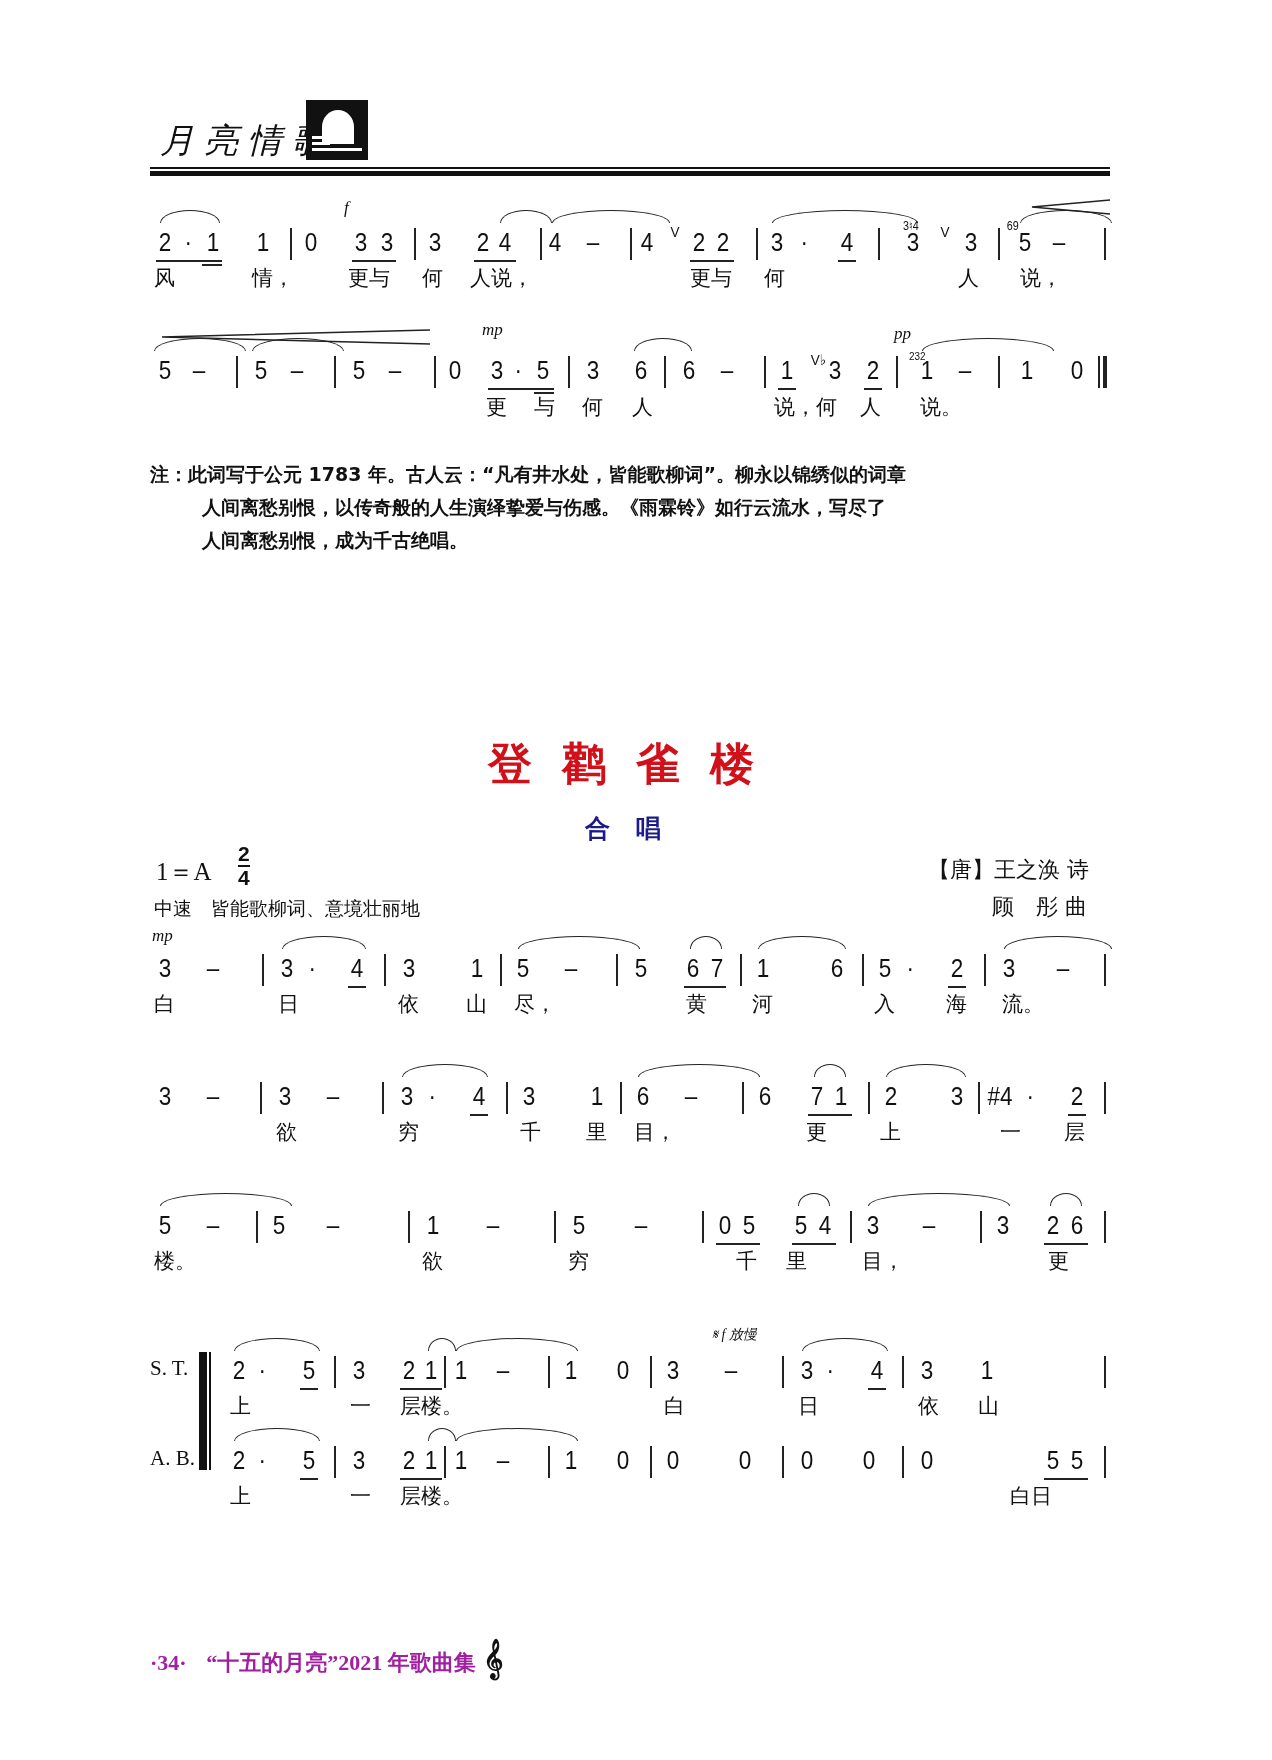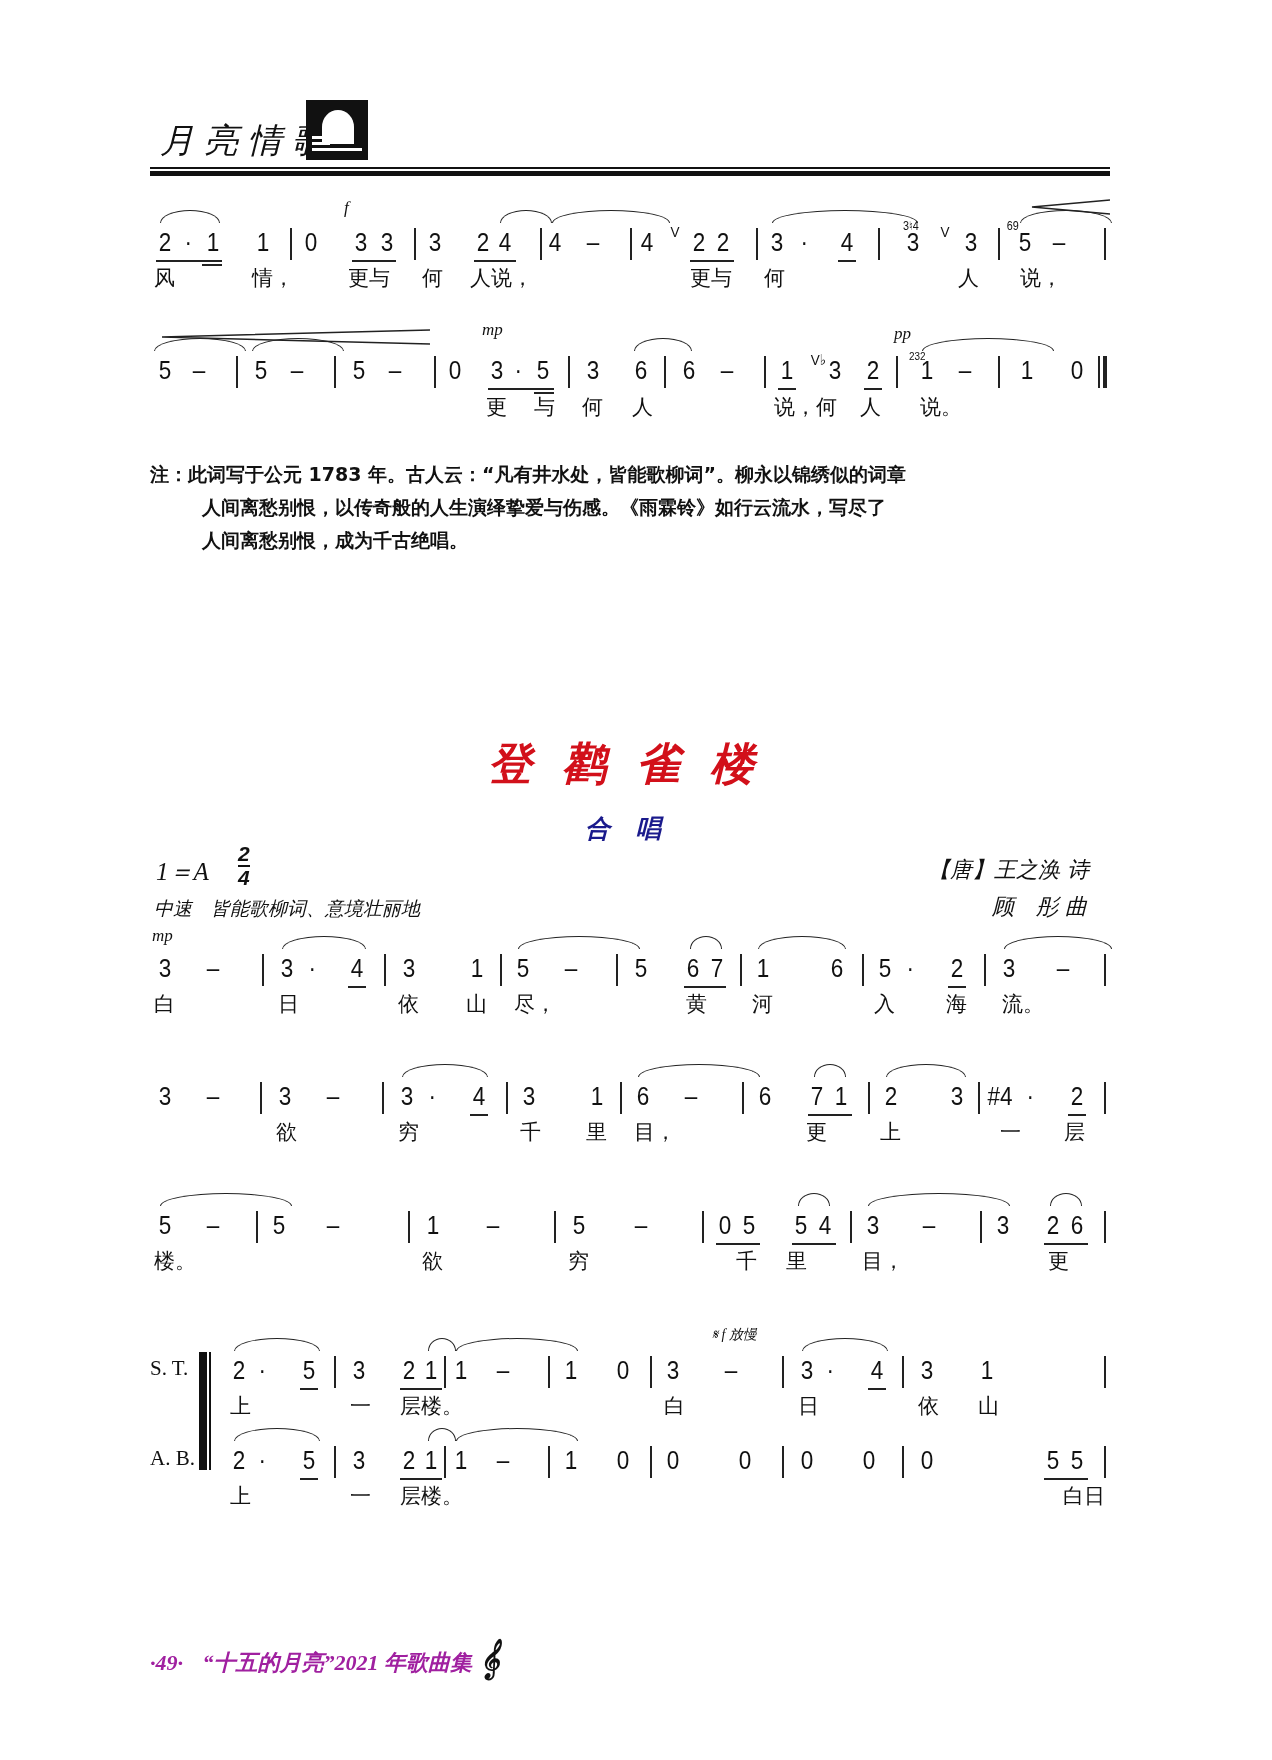--- a/index.html
+++ b/index.html
@@ -1,17 +1,17 @@
 <!DOCTYPE html>
 <html><head>
 <meta charset="utf-8">
 <style>
   html,body{margin:0;padding:0;background:#fff;}
   body{width:1272px;height:1760px;position:relative;overflow:hidden;font-family:"DejaVu Sans","Liberation Sans",sans-serif;color:#111;}
-  .abs{position:absolute;font-style:italic;}
+  .abs{position:absolute;}
   .logo-text{left:160px;top:118px;font-family:"DejaVu Serif",serif;font-style:italic;font-size:34px;letter-spacing:10px;color:#111;}
   .logo-box{left:306px;top:100px;width:62px;height:60px;background:#111;}
   .logo-moon{position:absolute;left:16px;top:10px;width:32px;height:34px;border-radius:50% 50% 0 0;background:#fff;}
   .logo-line{position:absolute;left:6px;height:3px;background:#fff;}
   .rule-thin{left:150px;top:167px;width:960px;height:2px;background:#111;}
   .rule-thick{left:150px;top:171px;width:960px;height:5px;background:#111;}
   .row{position:absolute;left:150px;width:960px;height:40px;}
   .n{position:absolute;font-family:"Liberation Sans",sans-serif;font-size:25px;top:0;line-height:40px;transform:scaleX(0.9);}
   .bar{position:absolute;top:6px;width:1.5px;height:32px;background:#222;}
   .ul{position:absolute;height:1.5px;background:#222;top:38px;}
@@ -397,20 +397,20 @@
   <span class="n" style="left:770px">0</span>
   <span class="n" style="left:896px">5</span>
     <span class="n" style="left:920px">5</span>
   <span class="ul" style="left:894px;width:44px"></span>
   <span class="bar" style="left:954px"></span>
 </div>
 <div class="row" style="top:1482px;">
   <span class="lyr" style="left:80px">上</span>
   <span class="lyr" style="left:200px">一</span>
   <span class="lyr" style="left:250px">层楼。</span>
-  <span class="lyr" style="left:913px">白日</span>
+  <span class="lyr" style="left:860px">白日</span>
 </div>
 
 <div class="abs footer">
-  <span>·49·</span>
+  <span>·34·</span>
   <span style="margin-left:14px">“十五的月亮”2021 年歌曲集</span>
   <span style="color:#111;font-size:34px;margin-left:2px">𝄞</span>
 </div>
 
 </body></html>

